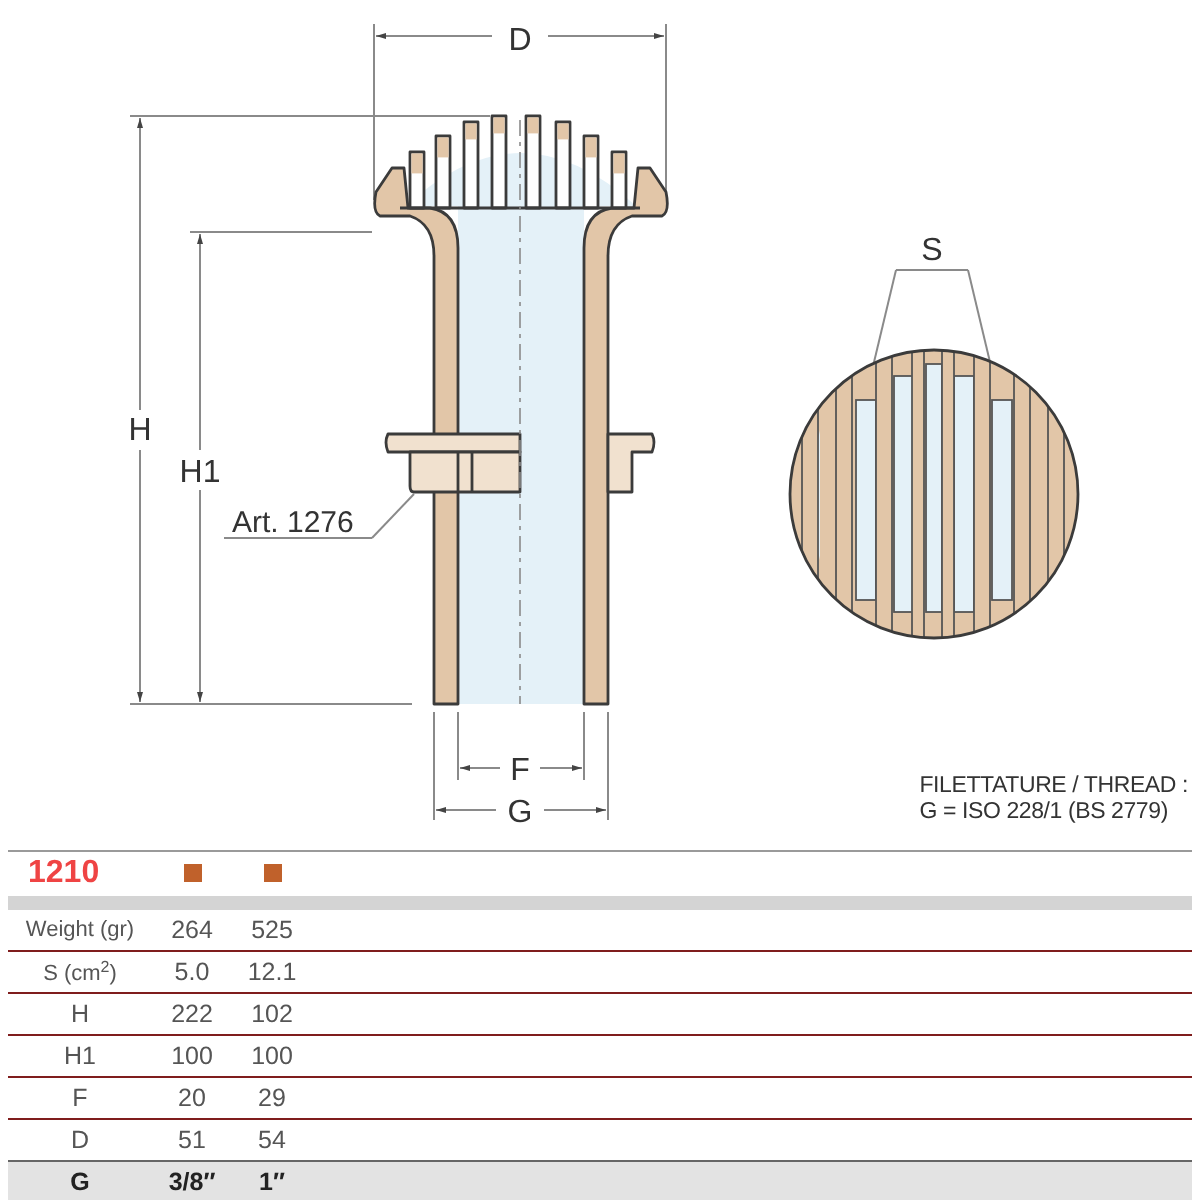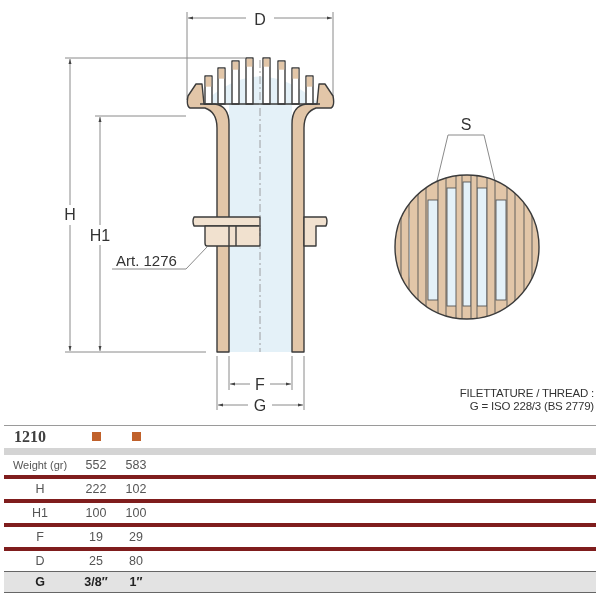--- a/index.html
+++ b/index.html
@@ -1,31 +1,31 @@
 <!DOCTYPE html>
 <html><head>
 <meta charset="utf-8">
 <style>
   html, body { margin:0; padding:0; background:#ffffff; }
   body { width:600px; height:600px; position:relative; overflow:hidden; font-family:"Liberation Sans", sans-serif; color:#3a3a3a; }
   #drawing { position:absolute; left:0; top:0; width:600px; height:420px; }
   .svg-text { font-family:"Liberation Sans", sans-serif; fill:#333; }
-  .thread-note { position:absolute; right:6px; top:387px; text-align:right; font-size:11.5px; line-height:13px; color:#333; letter-spacing:-0.2px;margin-left:19px; }
+  .thread-note { position:absolute; right:6px; top:387px; text-align:left; font-size:11.5px; line-height:13px; color:#333; letter-spacing:-0.2px;margin-left:19px; }
   .thread-note div { white-space:nowrap; }
   .top-rule { position:absolute; left:4px; right:4px; top:425px; height:1px; background:#9a9a9a; }
   table.spec { position:absolute; left:4px; top:426px; width:592px; border-collapse:collapse; font-size:12.5px; color:#555; }
   table.spec td { padding:0; height:20px; text-align:center; vertical-align:middle; }
   table.spec td.c0 { width:62px; }
   table.spec td.c1 { width:40px; }
   table.spec td.c2 { width:40px; }
   table.spec tr.head td { height:22px; }
-  tr.head td.model { font-weight:bold; font-size:16px; color:#404040; text-align:left; padding-left:10px;font-family:Liberation Serif, serif; }
+  tr.head td.model { font-weight:bold; font-size:16px; color:#ef4444; text-align:left; padding-left:10px; }
   .swatch { display:inline-block; width:9px; height:9px; background:#c0612b; }
   tr.sep td { height:7px; background:#d4d4d4; }
-  tr.row td { border-bottom:4px solid #7f1d1d; }
+  tr.row td { border-bottom:1px solid #7f1d1d; }
   tr.row.last td { border-bottom:1.5px solid #666; }
   tr.grow td { background:#e3e3e3; font-weight:bold; color:#222; border-bottom:1.5px solid #666; height:20px; }
   sup.s { font-size:8px; vertical-align:4px; }
   .lbl-small { font-size:11px; }
 </style>
 </head>
 <body>
 
 <svg id="drawing" viewBox="0 0 600 420" xmlns="http://www.w3.org/2000/svg">
   <defs>
@@ -145,64 +145,70 @@
   <text class="svg-text" x="70" y="220" font-size="16" text-anchor="middle">H</text>
   <text class="svg-text" x="100" y="241" font-size="16" text-anchor="middle">H1</text>
   <text class="svg-text" x="116" y="266" font-size="15">Art. 1276</text>
   <text class="svg-text" x="260" y="390" font-size="16" text-anchor="middle">F</text>
   <text class="svg-text" x="260" y="411" font-size="16" text-anchor="middle">G</text>
   <text class="svg-text" x="466" y="130" font-size="16" text-anchor="middle">S</text>
 </svg>
 
 <div class="thread-note">
   <div>FILETTATURE / THREAD :</div>
-  <div>G = ISO 228/3 (BS 2779)</div>
+  <div>G = ISO 228/1 (BS 2779)</div>
 </div>
 
 <div class="top-rule"></div>
 
 <table class="spec">
   <tbody>
       <tr class="head">
     <td class="c0 model">1210</td>
     <td class="c1"><span class="swatch"></span></td>
     <td class="c2"><span class="swatch"></span></td>
     <td></td>
   </tr>
   <tr class="sep">
         <td colspan="4"></td>
       </tr>
   <tr class="row">
     <td class="c0 lbl-small">Weight (gr)</td>
-    <td class="c1">552</td>
-    <td class="c2">583</td>
+    <td class="c1">264</td>
+    <td class="c2">525</td>
+    <td></td>
+  </tr>
+  <tr class="row">
+    <td class="c0 lbl-small"><span>S (cm</span><sup class="s">2</sup><span>)</span></td>
+    <td class="c1">5.0</td>
+    <td class="c2">12.1</td>
     <td></td>
   </tr>
   <tr class="row">
     <td class="c0">H</td>
     <td class="c1">222</td>
     <td class="c2">102</td>
     <td></td>
   </tr>
   <tr class="row">
     <td class="c0">H1</td>
     <td class="c1">100</td>
     <td class="c2">100</td>
     <td></td>
   </tr>
   <tr class="row">
     <td class="c0">F</td>
-    <td class="c1">19</td>
+    <td class="c1">20</td>
     <td class="c2">29</td>
     <td></td>
   </tr>
   <tr class="row last">
     <td class="c0">D</td>
-    <td class="c1">25</td>
-    <td class="c2">80</td>
+    <td class="c1">51</td>
+    <td class="c2">54</td>
     <td></td>
   </tr>
   <tr class="grow">
     <td class="c0">G</td>
     <td class="c1">3/8″</td>
     <td class="c2">1″</td>
     <td></td>
   </tr>
 </tbody>
   </table>

